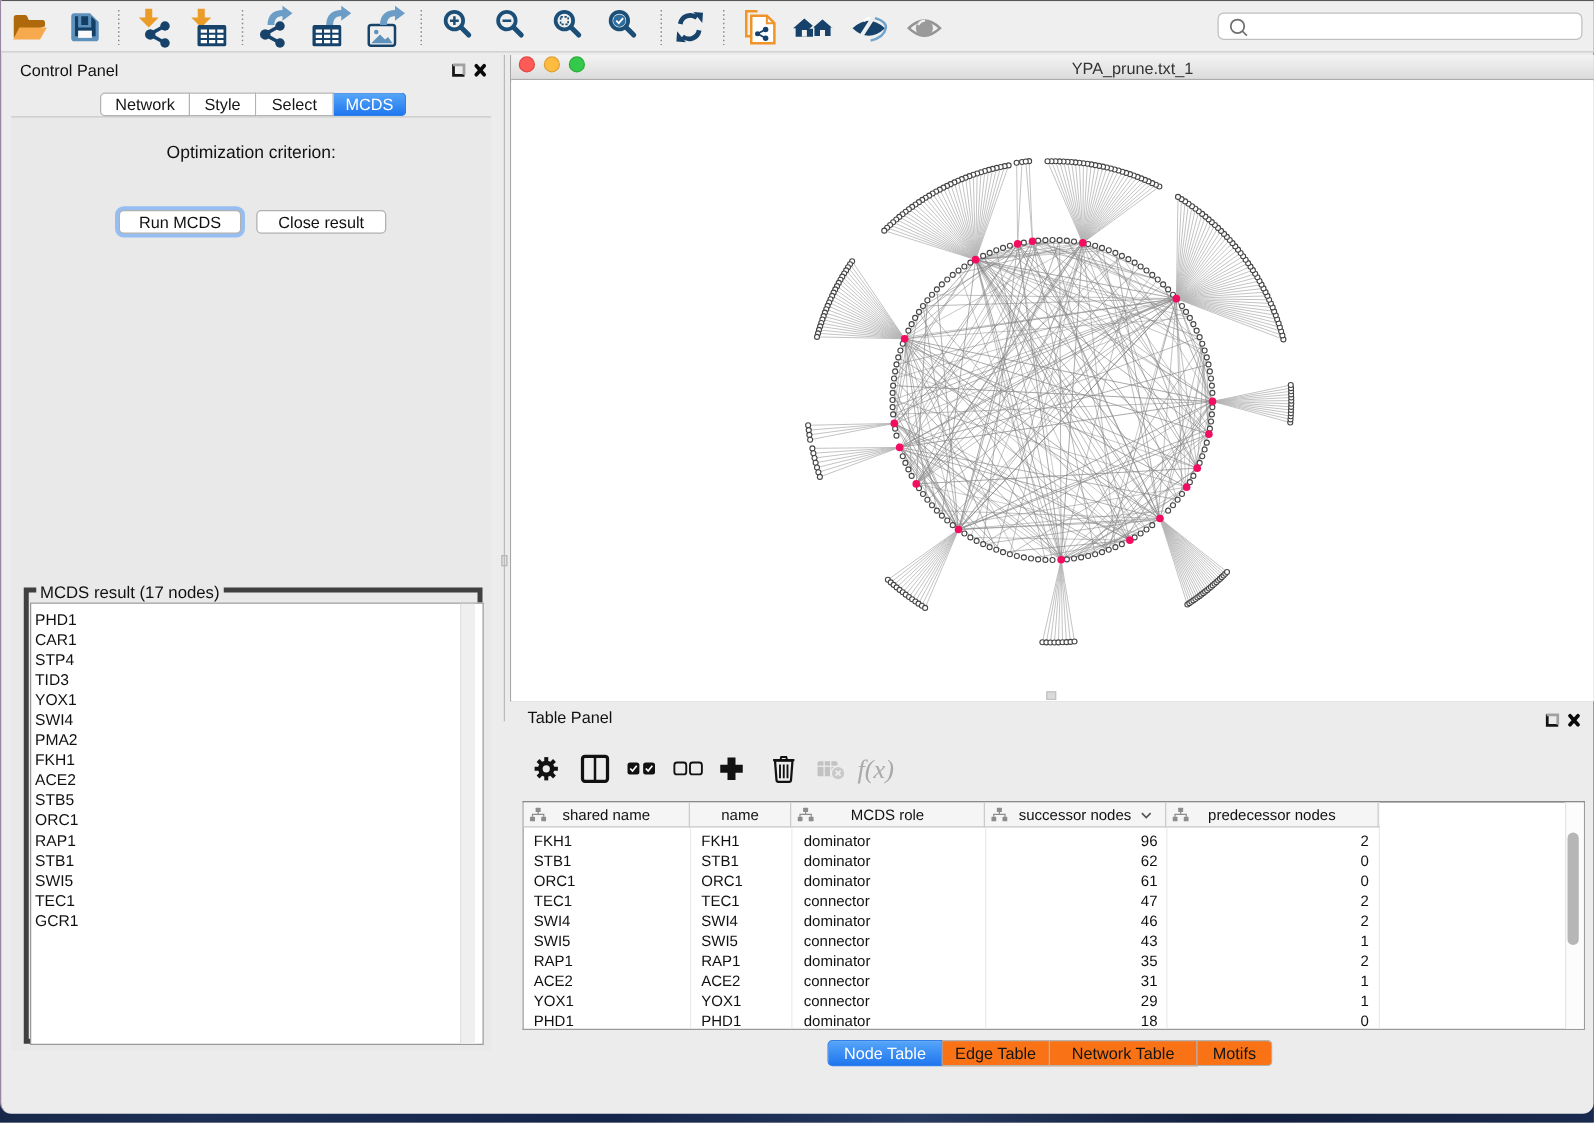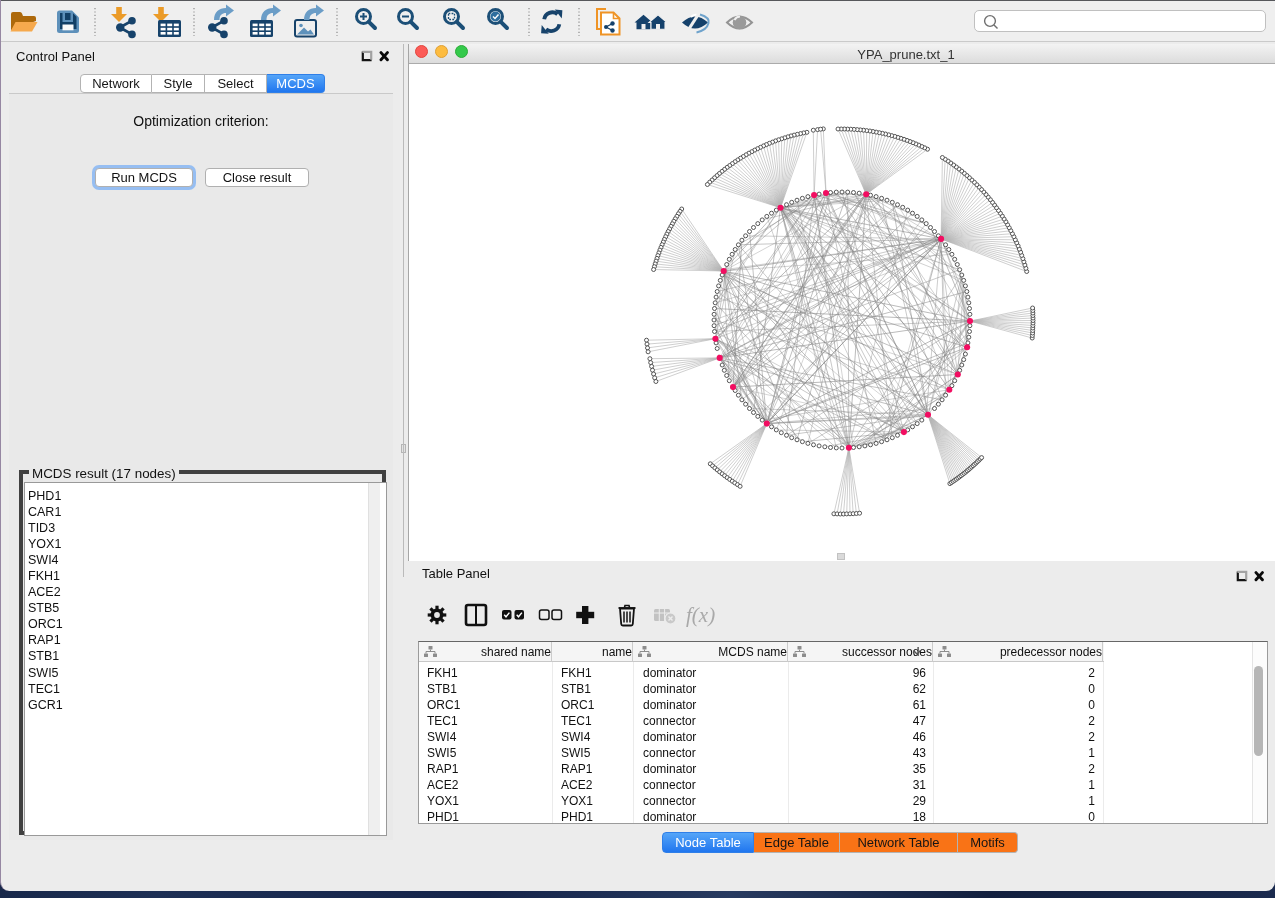--- a/index.html
+++ b/index.html
@@ -34,21 +34,21 @@
 .net .tbar .dot{position:absolute;width:13px;height:13px;border-radius:50%}
 .net .title{position:absolute;top:3px;left:0;width:994px;text-align:center;font-size:13px;color:#333}
 .net .canvas{position:absolute;left:0;top:21px;width:868px;height:496px;background:#fff}
 .hsplit{position:absolute;left:836px;top:553px;width:8px;height:7px;background:#dadada;border:1px solid #c2c2c2}
 .vsplit{position:absolute;left:400px;top:444px;width:5px;height:9px;background:#e3e3e3;border:1px solid #b5b5b5}
 
 .tp-title{position:absolute;left:421px;top:566px;font-size:13px;color:#111}
 .tp-toolbar{position:absolute;left:417px;top:594px;width:849px;height:44px}
 .table{position:absolute;left:417px;top:641px;width:850px;height:183px;background:#fff;border:1px solid #9b9b9b;border-top:1px solid #666}
 .thead{position:absolute;left:0;top:0;width:685px;height:20px;background:#f5f5f5;border-bottom:1px solid #c8c8c8;font-size:12px;color:#111}
-.thead .cell{position:absolute;top:0;height:20px;line-height:20px;text-align:right;border-right:1px solid #cbcbcb}
+.thead .cell{position:absolute;top:0;height:20px;line-height:20px;text-align:center;border-right:1px solid #cbcbcb}
 .trow{position:absolute;font-size:12px;color:#111;height:16px;line-height:16px}
 .num{text-align:right}
 .vtrack{position:absolute;right:0;top:0;width:15px;height:181px;background:#fcfcfc;border-left:1px solid #e4e4e4}
 .vthumb{position:absolute;right:4.5px;top:24px;width:9px;height:90px;background:#b6b6b6;border-radius:5px}
 .bt-tabs{position:absolute;left:661px;top:832px;height:21px;display:flex;font-size:13px}
 .bt-tabs .t{border:1px solid #b3b3b3;border-left:none;background:#f97316;color:#151515;display:flex;align-items:center;justify-content:center}
 .bt-tabs .t.sel{background:linear-gradient(#55a5f8,#2076ef);color:#fff;border:1px solid #2f7fe8;border-radius:4px 0 0 4px}
 .bt-tabs .t.last{border-radius:0 4px 4px 0}
 
 .status{position:absolute;left:0;top:858px;width:1275px;height:33px;background:#efefef;border-top:1px solid #cecece}
@@ -219,23 +219,25 @@
     <div class="opt-label">Optimization criterion:</div>
     <div class="btn focusring" style="left:94px;top:168px;width:98px">Run MCDS</div>
     <div class="btn" style="left:204px;top:168px;width:104px">Close result</div>
     <div class="fieldset">
       <div class="legend">MCDS result (17 nodes)</div>
       <div class="mlist">
         <div class="track"></div>
         <ul>
           <li>PHD1</li>
           <li>CAR1</li>
+          <li>STP4</li>
           <li>TID3</li>
           <li>YOX1</li>
           <li>SWI4</li>
+          <li>PMA2</li>
           <li>FKH1</li>
           <li>ACE2</li>
           <li>STB5</li>
           <li>ORC1</li>
           <li>RAP1</li>
           <li>STB1</li>
           <li>SWI5</li>
           <li>TEC1</li>
           <li>GCR1</li>
         </ul>
@@ -1134,21 +1136,21 @@
         <div class="cell" style="left:133px;width:81px"><span>name</span></div>
         <div class="cell" style="left:214px;width:155px"><svg width="13" height="12" viewBox="0 0 13 12" xmlns="http://www.w3.org/2000/svg" style="position:absolute;left:5px;top:4px">
 <g fill="#8d8d8d">
 <rect x="4.5" y="0" width="4" height="3.6" rx="0.5"></rect>
 <rect x="0" y="7.4" width="4" height="3.6" rx="0.5"></rect>
 <rect x="9" y="7.4" width="4" height="3.6" rx="0.5"></rect>
 </g>
 <g stroke="#8d8d8d" stroke-width="1" fill="none">
 <path d="M6.5 3.6 L6.5 5.5 M2 7.4 L2 5.5 L11 5.5 L11 7.4"></path>
 </g>
-</svg><span>MCDS name</span></div>
+</svg><span>MCDS role</span></div>
         <div class="cell" style="left:369px;width:145px"><svg width="13" height="12" viewBox="0 0 13 12" xmlns="http://www.w3.org/2000/svg" style="position:absolute;left:5px;top:4px">
 <g fill="#8d8d8d">
 <rect x="4.5" y="0" width="4" height="3.6" rx="0.5"></rect>
 <rect x="0" y="7.4" width="4" height="3.6" rx="0.5"></rect>
 <rect x="9" y="7.4" width="4" height="3.6" rx="0.5"></rect>
 </g>
 <g stroke="#8d8d8d" stroke-width="1" fill="none">
 <path d="M6.5 3.6 L6.5 5.5 M2 7.4 L2 5.5 L11 5.5 L11 7.4"></path>
 </g>
 </svg><span>successor nodes</span><svg width="10" height="7" viewBox="0 0 10 7" style="position:absolute;right:10px;top:7px" xmlns="http://www.w3.org/2000/svg">

